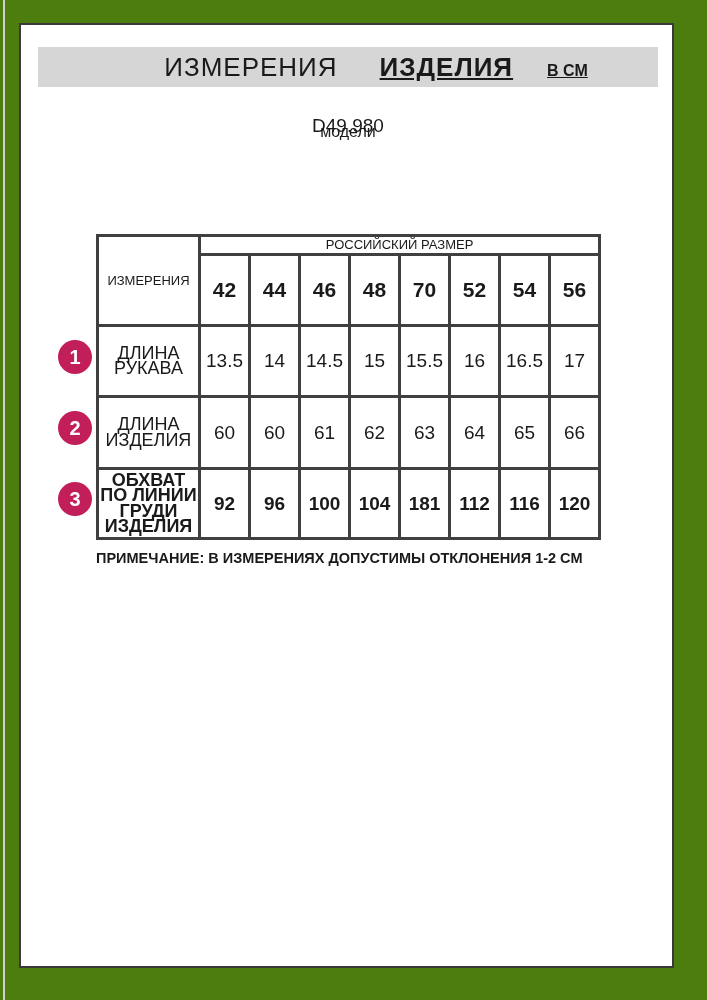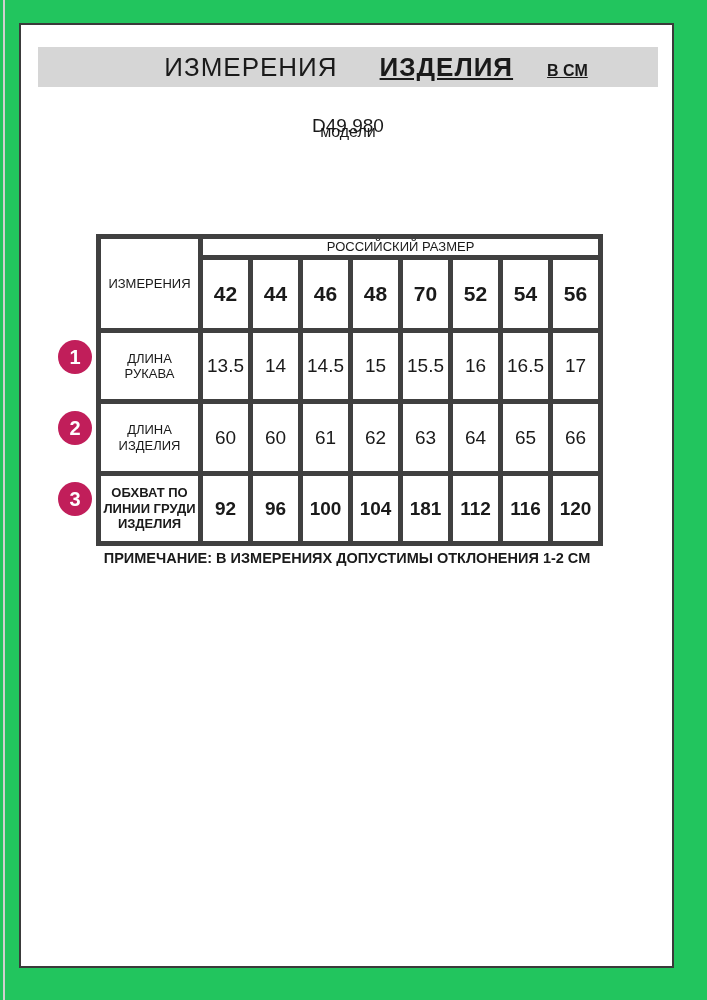--- a/index.html
+++ b/index.html
@@ -1,21 +1,21 @@
 <!DOCTYPE html>
 <html><head>
 <meta charset="utf-8">
 <style>
   html,body{margin:0;padding:0;}
   body{
     width:707px;height:1000px;background:#fff;
     font-family:"Liberation Sans","DejaVu Sans",sans-serif;
     color:#1a1a1a;overflow:hidden;
   }
-  .page{position:relative;width:707px;height:1000px;background:#22c55e;}
+  .page{position:relative;width:707px;height:1000px;background:#4d7c0f;}
   .scan-line{position:absolute;left:3px;top:0;width:2px;height:1000px;background:#cfcfcf;}
   .frame{
     position:absolute;left:19px;top:23px;width:655px;height:945px;
     border:2px solid #3a3a3a;box-sizing:border-box;background:#fff;
   }
   .title-bar{
     position:absolute;left:38px;top:47px;width:620px;height:40px;
     background:#d6d6d6;display:flex;align-items:center;justify-content:center;
   }
   .title-inner{display:flex;align-items:baseline;transform:translateX(28px);white-space:nowrap;}
@@ -28,35 +28,35 @@
   }
   .desc{
     position:absolute;left:38px;top:121px;width:620px;
     text-align:center;font-size:16px;line-height:21.5px;
   }
   table.size-table{
     position:absolute;left:96px;top:234px;width:502px;
     border-collapse:collapse;table-layout:fixed;
   }
   table.size-table td{
-    border:5px solid #404040;text-align:center;vertical-align:middle;padding:0;
+    border:3px solid #404040;text-align:center;vertical-align:middle;padding:0;
     overflow:hidden;
   }
   td.corner{font-size:13px;}
   td.group{font-size:13px;height:16px;line-height:14px;}
   td.size-cell{font-size:21px;font-weight:bold;height:68px;}
-  td.label-cell{font-size:13px;line-height:15.5px;padding:0 3px;}
+  td.label-cell{font-size:18px;line-height:15.5px;padding:0 3px;}
   td.value-cell{font-size:19px;margin-top:36px;}
   .circle{
     position:absolute;left:58px;width:34px;height:34px;border-radius:50%;
     color:#fff;font-weight:bold;font-size:20px;line-height:34px;text-align:center;
   }
   .note{
     position:absolute;left:96px;top:550px;width:502px;
-    text-align:center;font-weight:bold;font-size:14.5px;
+    font-weight:bold;font-size:14.5px;
   }
 </style>
 </head>
 <body>
 
 <div class="page">
   <div class="scan-line"></div>
 
   <div class="frame"></div>
 

